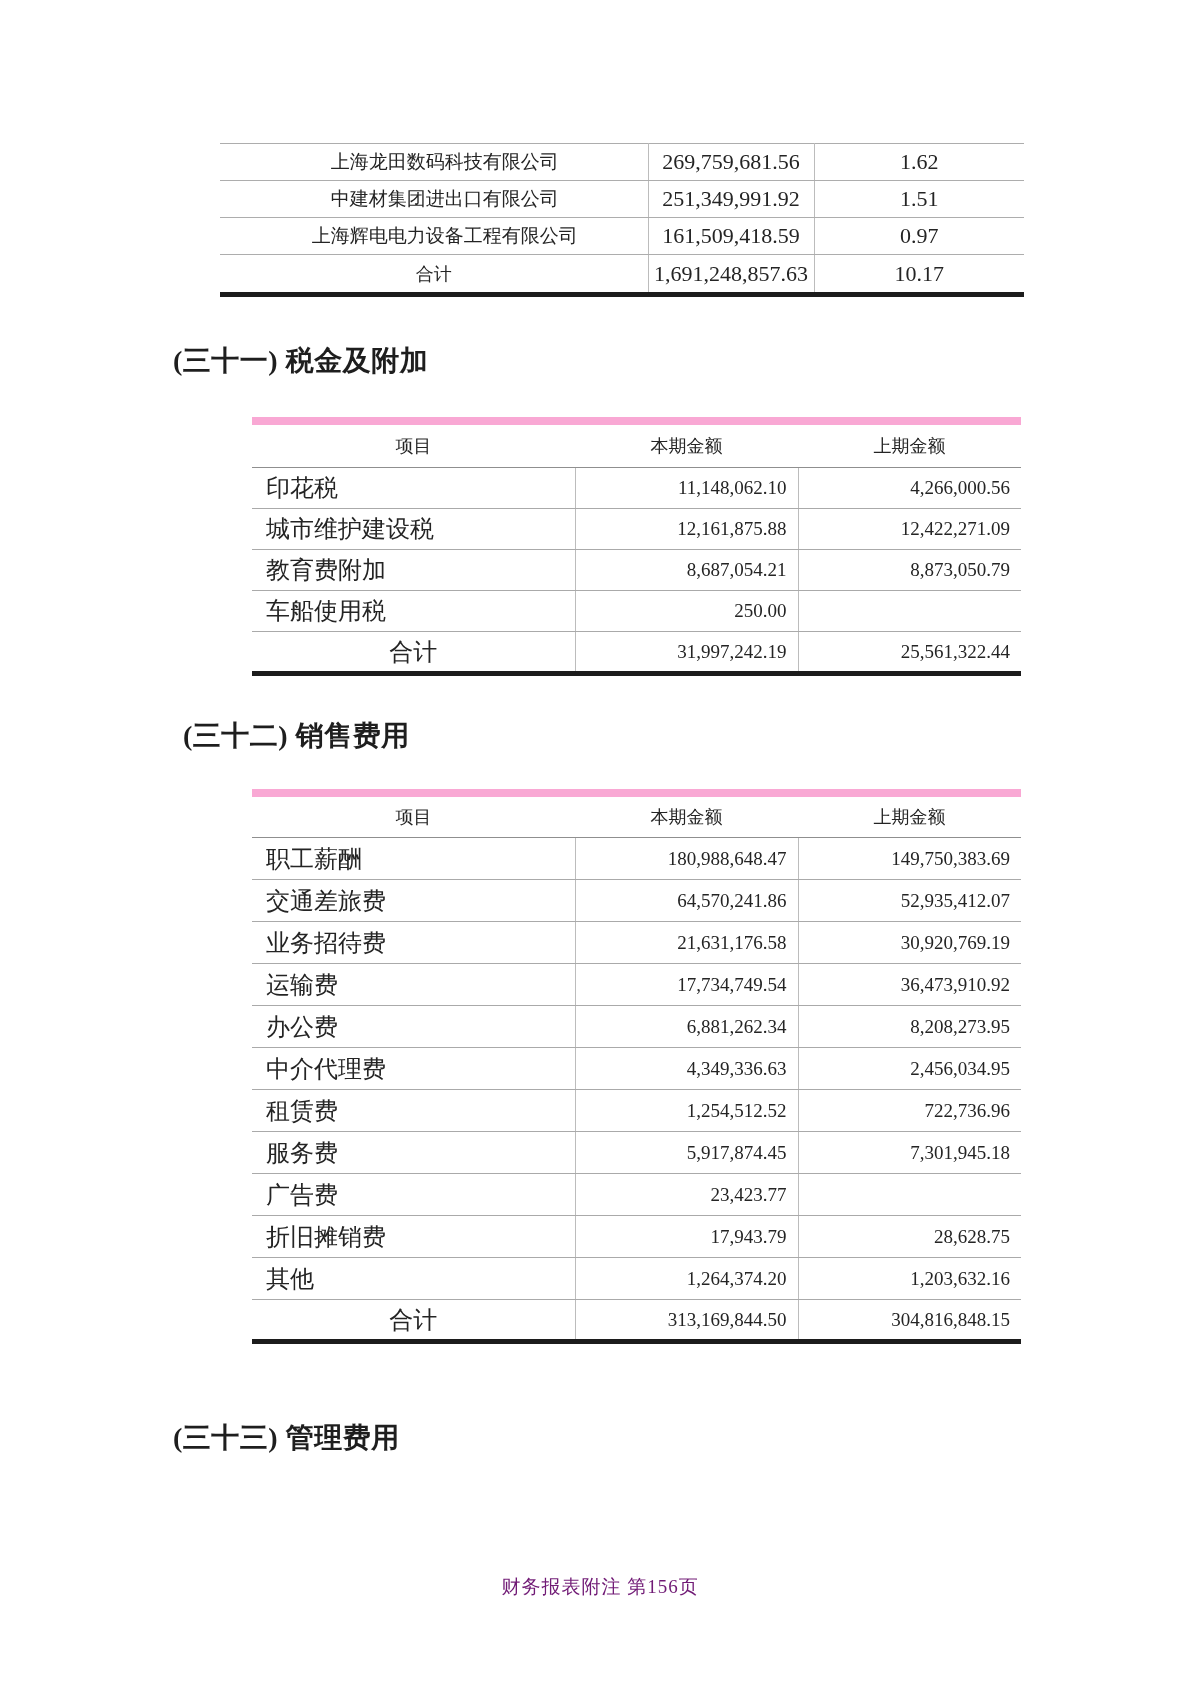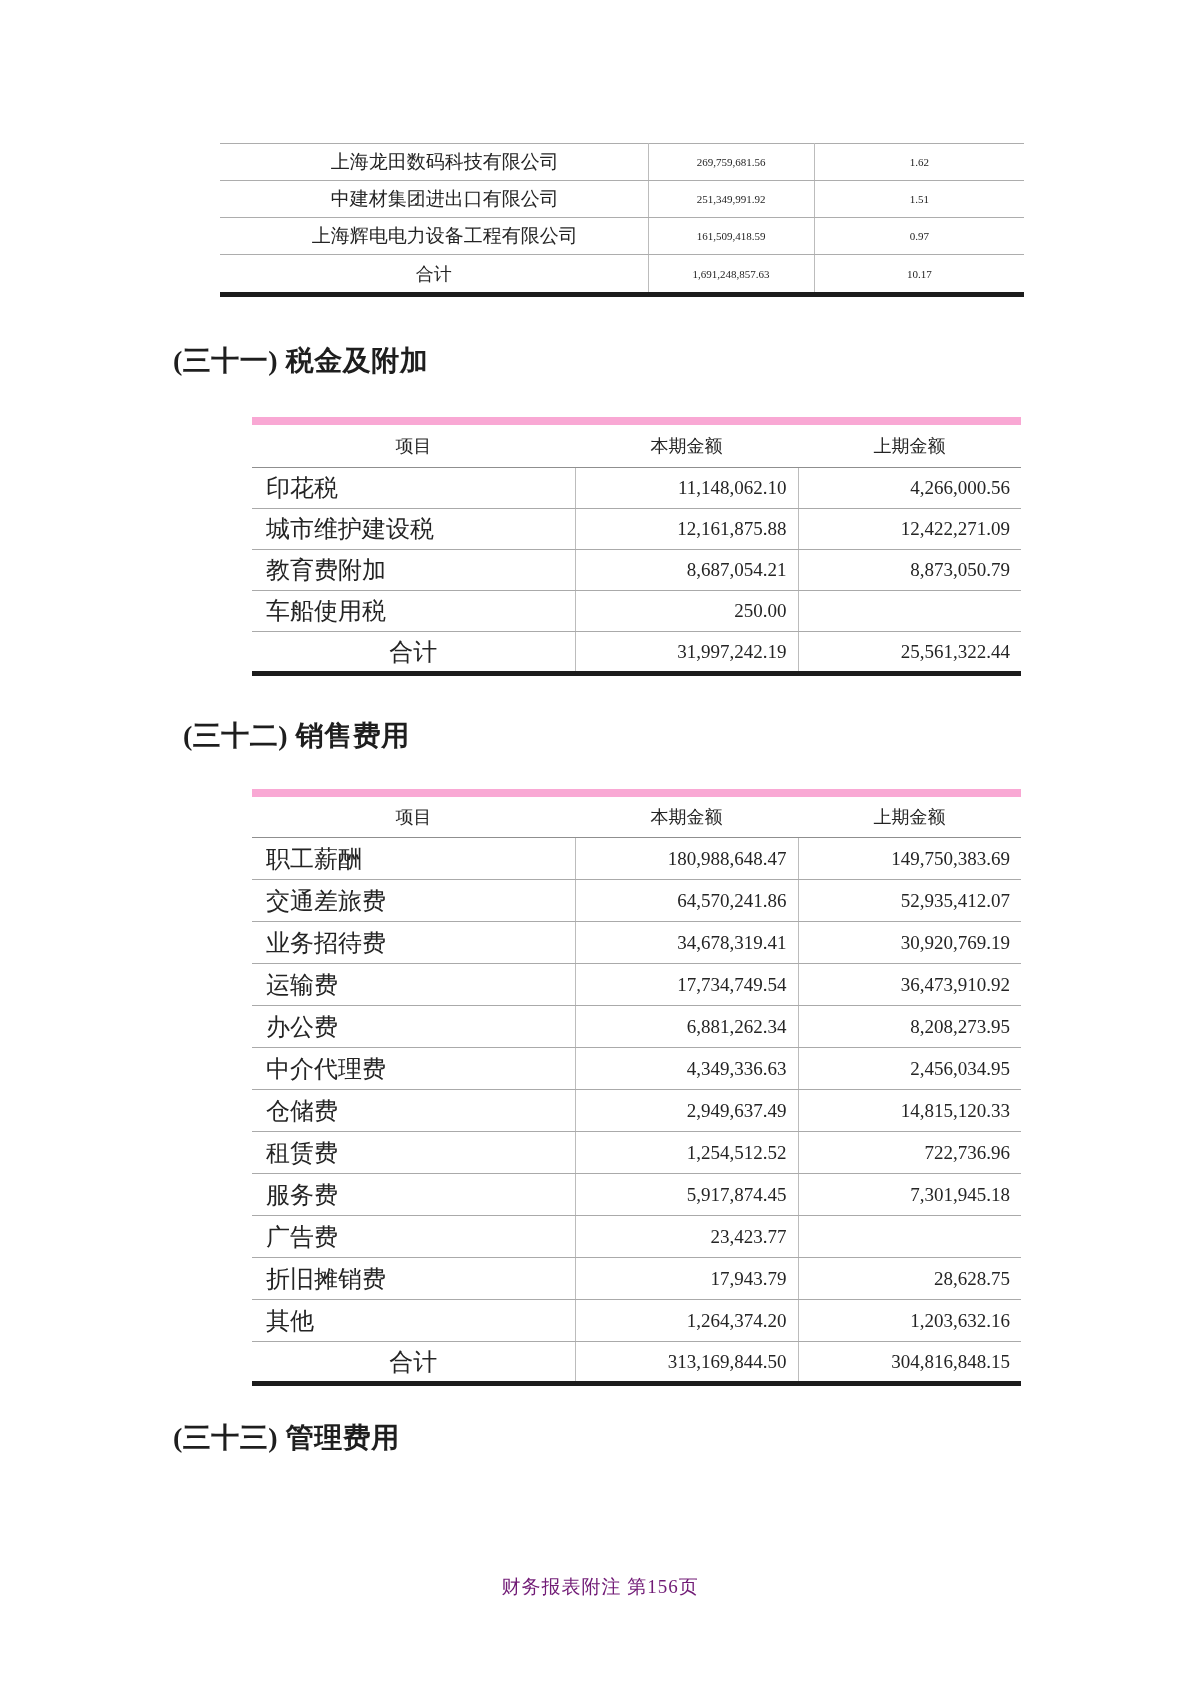--- a/index.html
+++ b/index.html
@@ -17,21 +17,21 @@
 
   
   .toptbl {
     position: absolute; left: 220px; top: 143px; width: 804px;
     border-top: 1px solid #adadad;
     border-bottom: 5px solid #1c1c1c;
   }
   .toptbl col.c1 { width: 428px; }
   .toptbl col.c2 { width: 166px; }
   .toptbl col.c3 { width: 210px; }
-  .toptbl td { height: 36px; border-bottom: 1px solid #adadad; font-size: 11px; }
+  .toptbl td { height: 36px; border-bottom: 1px solid #adadad; font-size: 22px; }
   .toptbl td.name { text-align: center; padding-left: 22px; font-size: 19px; }
   .toptbl td.mid, .toptbl td.pct { text-align: center; border-left: 1px solid #bcbcbc; }
   .toptbl tr.total td { height: 37px; }
   .toptbl tr.total td.name { text-align: center; padding-left: 0; font-size: 18px; }
 
   
   .heading {
     position: absolute; left: 173px;
     font-size: 28px; font-weight: bold; letter-spacing: 0.5px;
     color: #1e1e1e; line-height: 22px;
@@ -163,42 +163,37 @@
         <td class="cur">180,988,648.47</td>
         <td class="pri">149,750,383.69</td>
       </tr>
       <tr>
         <td class="item">交通差旅费</td>
         <td class="cur">64,570,241.86</td>
         <td class="pri">52,935,412.07</td>
       </tr>
       <tr>
         <td class="item">业务招待费</td>
-        <td class="cur">34,678,319.41</td>
+        <td class="cur">21,631,176.58</td>
         <td class="pri">30,920,769.19</td>
       </tr>
       <tr>
         <td class="item">运输费</td>
         <td class="cur">17,734,749.54</td>
         <td class="pri">36,473,910.92</td>
       </tr>
       <tr>
         <td class="item">办公费</td>
         <td class="cur">6,881,262.34</td>
         <td class="pri">8,208,273.95</td>
       </tr>
       <tr>
         <td class="item">中介代理费</td>
         <td class="cur">4,349,336.63</td>
         <td class="pri">2,456,034.95</td>
-      </tr>
-      <tr>
-        <td class="item">仓储费</td>
-        <td class="cur">2,949,637.49</td>
-        <td class="pri">14,815,120.33</td>
       </tr>
       <tr>
         <td class="item">租赁费</td>
         <td class="cur">1,254,512.52</td>
         <td class="pri">722,736.96</td>
       </tr>
       <tr>
         <td class="item">服务费</td>
         <td class="cur">5,917,874.45</td>
         <td class="pri">7,301,945.18</td>

